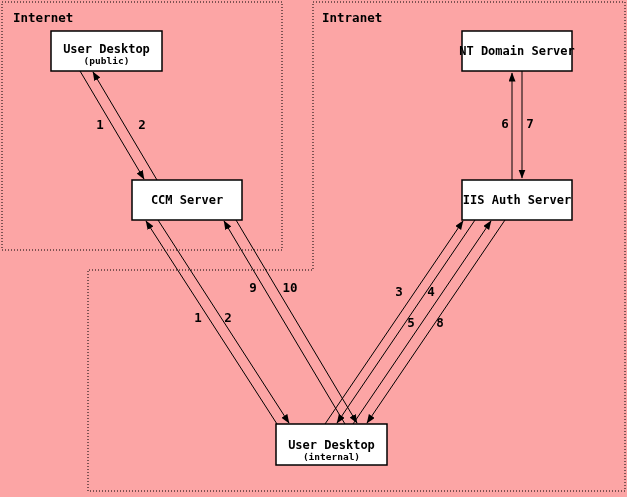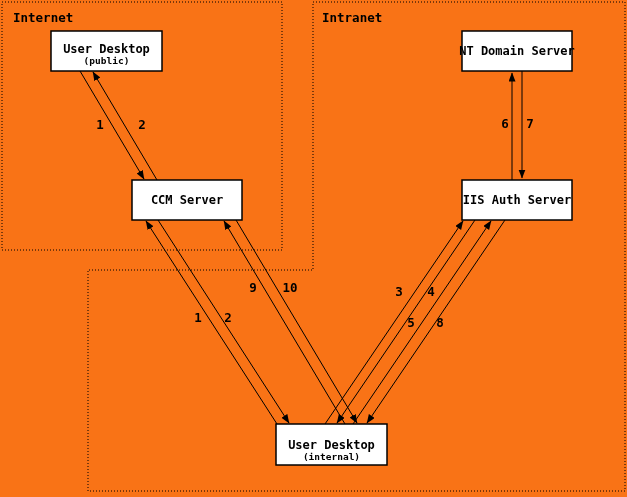--- a/index.html
+++ b/index.html
@@ -7,21 +7,21 @@
     padding: 0;
     background: #ffffff;
     width: 627px;
     height: 497px;
     overflow: hidden;
   }
   .stage {
     position: relative;
     width: 627px;
     height: 497px;
-    background: #f97316;
+    background: #fca5a5;
   }
   svg { display: block; }
   .zone-border {
     fill: none;
     stroke: #000000;
     stroke-width: 1;
     stroke-dasharray: 1 2;
   }
   .node-box {
     fill: #ffffff;

